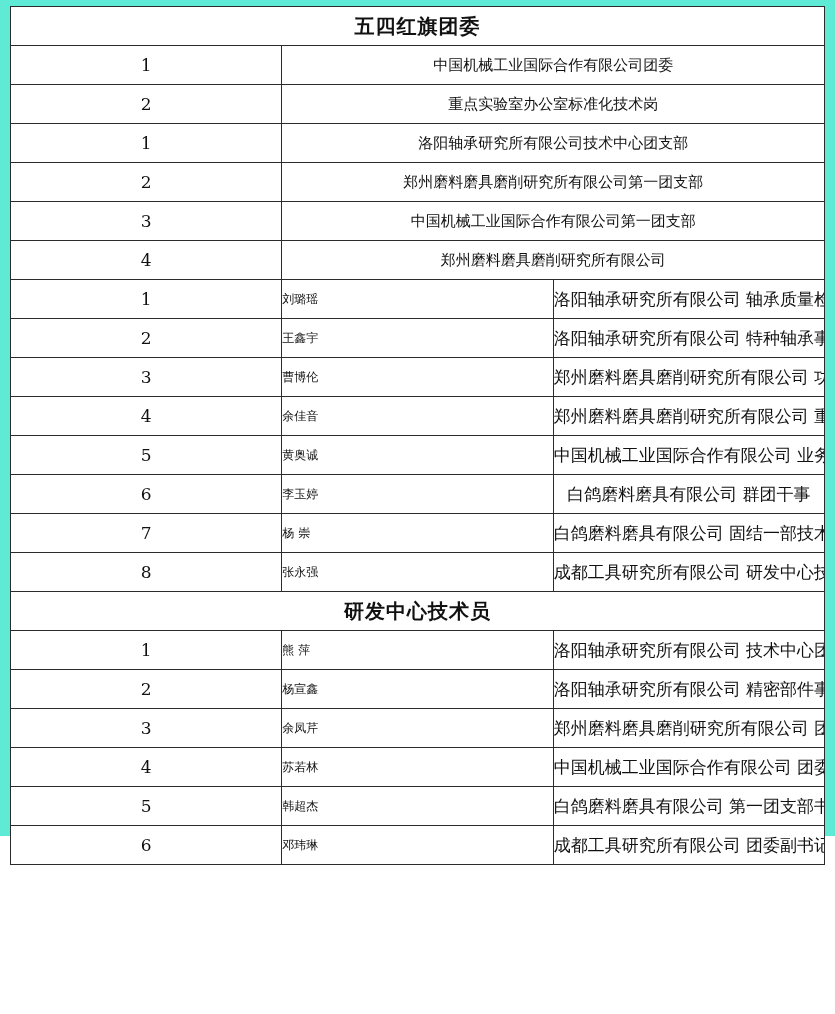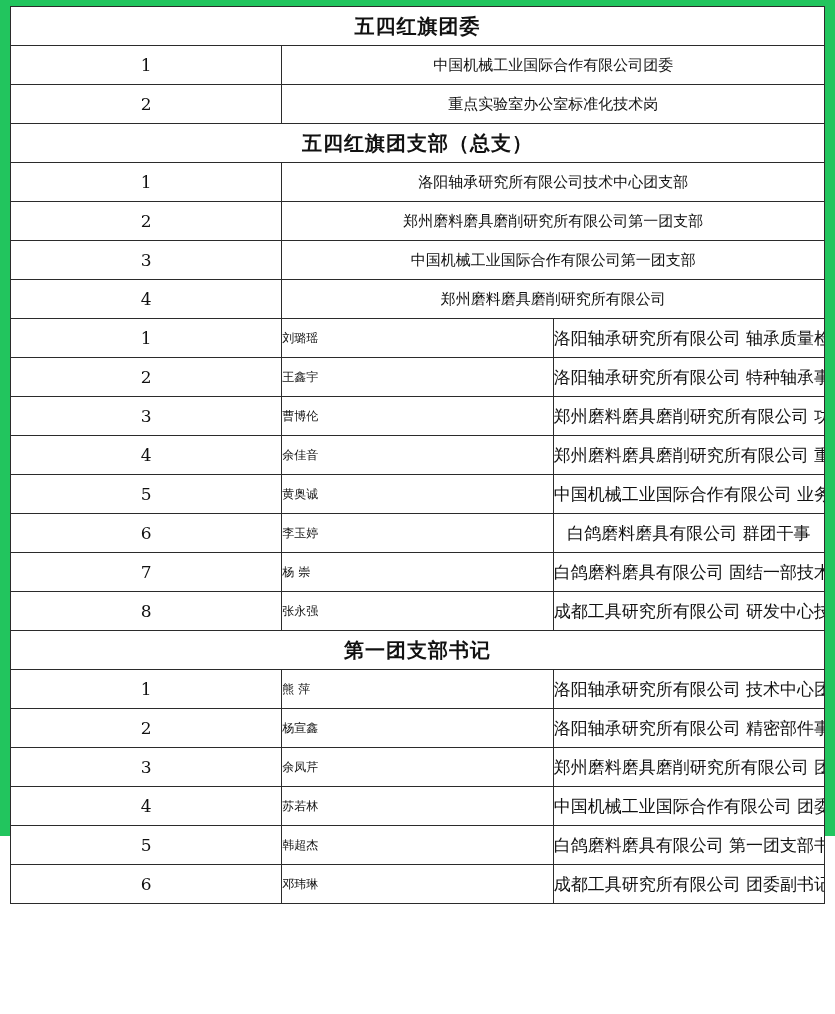--- a/index.html
+++ b/index.html
@@ -12,21 +12,21 @@
     height: 1014px;
     font-family: "DejaVu Serif", "Liberation Serif", serif;
     color: #111111;
     overflow: hidden;
   }
   .page {
     width: 835px;
     height: 836px;
     box-sizing: border-box;
     padding: 6px 10px 6px 10px;
-    background: #22c55e;
+    background: #5eead4;
   }
   table.award-table {
     width: 815px;
     border-collapse: collapse;
     table-layout: fixed;
   }
   table.award-table td {
     border: 1px solid #2b2b2b;
     padding: 0;
     vertical-align: middle;
@@ -73,23 +73,20 @@
           <td colspan="3">五四红旗团委</td>
         </tr>
         <tr>
           <td class="idx-cell">1</td>
           <td class="desc-cell" colspan="2">中国机械工业国际合作有限公司团委</td>
         </tr>
         <tr>
           <td class="idx-cell">2</td>
           <td class="desc-cell" colspan="2">重点实验室办公室标准化技术岗</td>
         </tr>
-        <tr class="section-row">
-          <td colspan="3">五四红旗团支部（总支）</td>
-        </tr>
         <tr>
           <td class="idx-cell">1</td>
           <td class="desc-cell" colspan="2">洛阳轴承研究所有限公司技术中心团支部</td>
         </tr>
         <tr>
           <td class="idx-cell">2</td>
           <td class="desc-cell" colspan="2">郑州磨料磨具磨削研究所有限公司第一团支部</td>
         </tr>
         <tr>
           <td class="idx-cell">3</td>
@@ -133,21 +130,21 @@
           <td class="idx-cell">7</td>
           <td class="name-cell">杨 崇</td>
           <td class="desc-cell wide">白鸽磨料磨具有限公司 固结一部技术研发岗</td>
         </tr>
         <tr>
           <td class="idx-cell">8</td>
           <td class="name-cell">张永强</td>
           <td class="desc-cell wide">成都工具研究所有限公司 研发中心技术员</td>
         </tr>
         <tr class="section-row">
-          <td colspan="3">第一团支部书记</td>
+          <td colspan="3">研发中心技术员</td>
         </tr>
         <tr>
           <td class="idx-cell">1</td>
           <td class="name-cell">熊 萍</td>
           <td class="desc-cell wide">洛阳轴承研究所有限公司 技术中心团支部组织委员</td>
         </tr>
         <tr>
           <td class="idx-cell">2</td>
           <td class="name-cell">杨宣鑫</td>
           <td class="desc-cell wide">洛阳轴承研究所有限公司 精密部件事业部团总支二支部组织委员</td>

